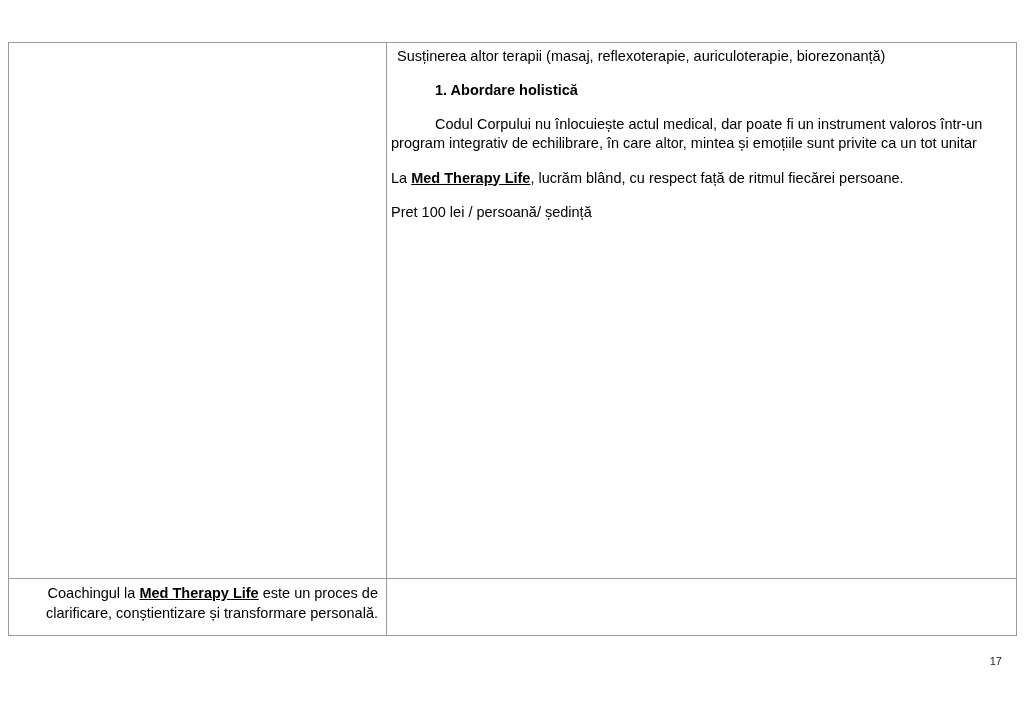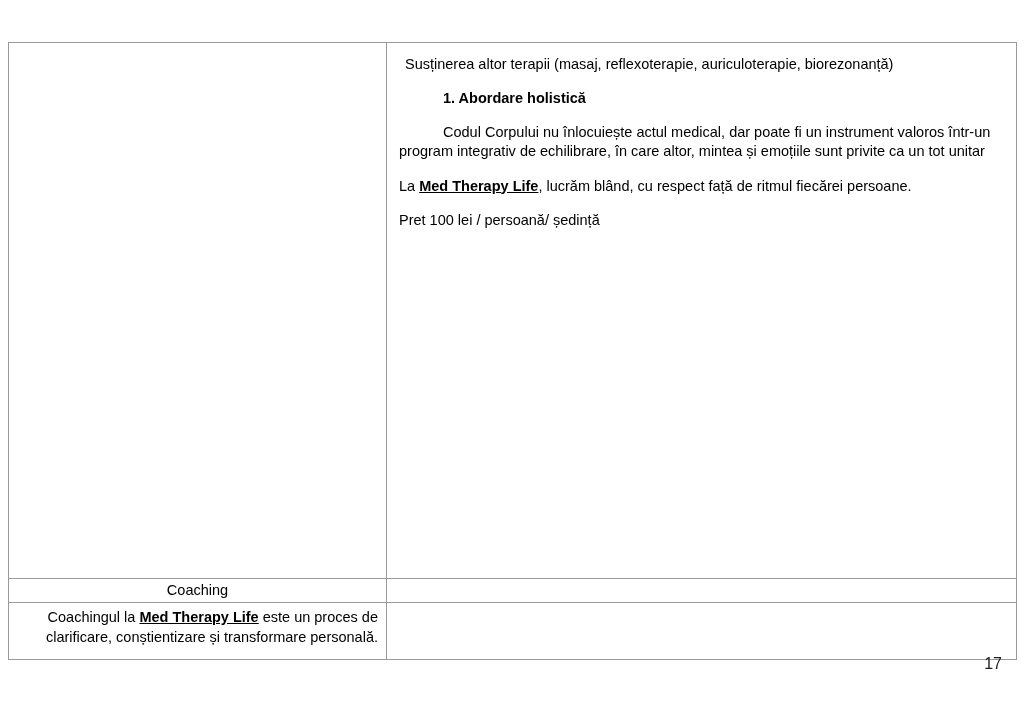--- a/index.html
+++ b/index.html
@@ -39,21 +39,21 @@
   .col-right {
     width: 629px;
   }
   .row-main .col-left {
     height: 535px;
   }
   .cell-pad-right {
     padding: 6px 10px 8px 8px;
   }
   p {
-    margin: 12px;
+    margin: 4px;
     font-size: 14.5px;
     line-height: 1.32;
   }
   .para-spaced {
     margin-bottom: 15px;
   }
   .first-line {
     padding-left: 6px;
   }
   .heading-holistic {
@@ -82,21 +82,21 @@
     line-height: 1.35;
     height: 44px;
   }
   .empty-cell {
     height: 100%;
   }
   .page-number {
     position: absolute;
     right: 22px;
     top: 655px;
-    font-size: 16px;
+    font-size: 11px;
     color: #222222;
   }
 </style>
 </head>
 <body>
 
 <div class="page">
 
   <table class="doc-table">
     <tbody>
@@ -111,24 +111,20 @@
           <p class="heading-holistic">1. Abordare holistică</p>
 
           <p class="indent-body">Codul Corpului nu înlocuiește actul medical, dar poate fi un instrument valoros într-un program integrativ de echilibrare, în care altor, mintea și emoțiile sunt privite ca un tot unitar</p>
 
           <p class="para-spaced"><span>La </span><span class="bold">Med Therapy Life</span><span>, lucrăm blând, cu respect față de ritmul fiecărei persoane.</span></p>
 
           <p>Pret 100 lei / persoană/ ședință</p>
         </td>
       </tr>
 
-      <tr class="row-coaching">
-        <td class="col-left cell-coaching-label">Coaching</td>
-        <td class="col-right"></td>
-      </tr>
 
       <tr class="row-coaching-desc">
         <td class="col-left cell-coaching-desc"><span>Coachingul la </span><span class="bold">Med Therapy Life</span><span> este un proces de clarificare, conștientizare și transformare personală.</span></td>
         <td class="col-right"></td>
       </tr>
 
     </tbody>
   </table>
 
   <div class="page-number">17</div>

